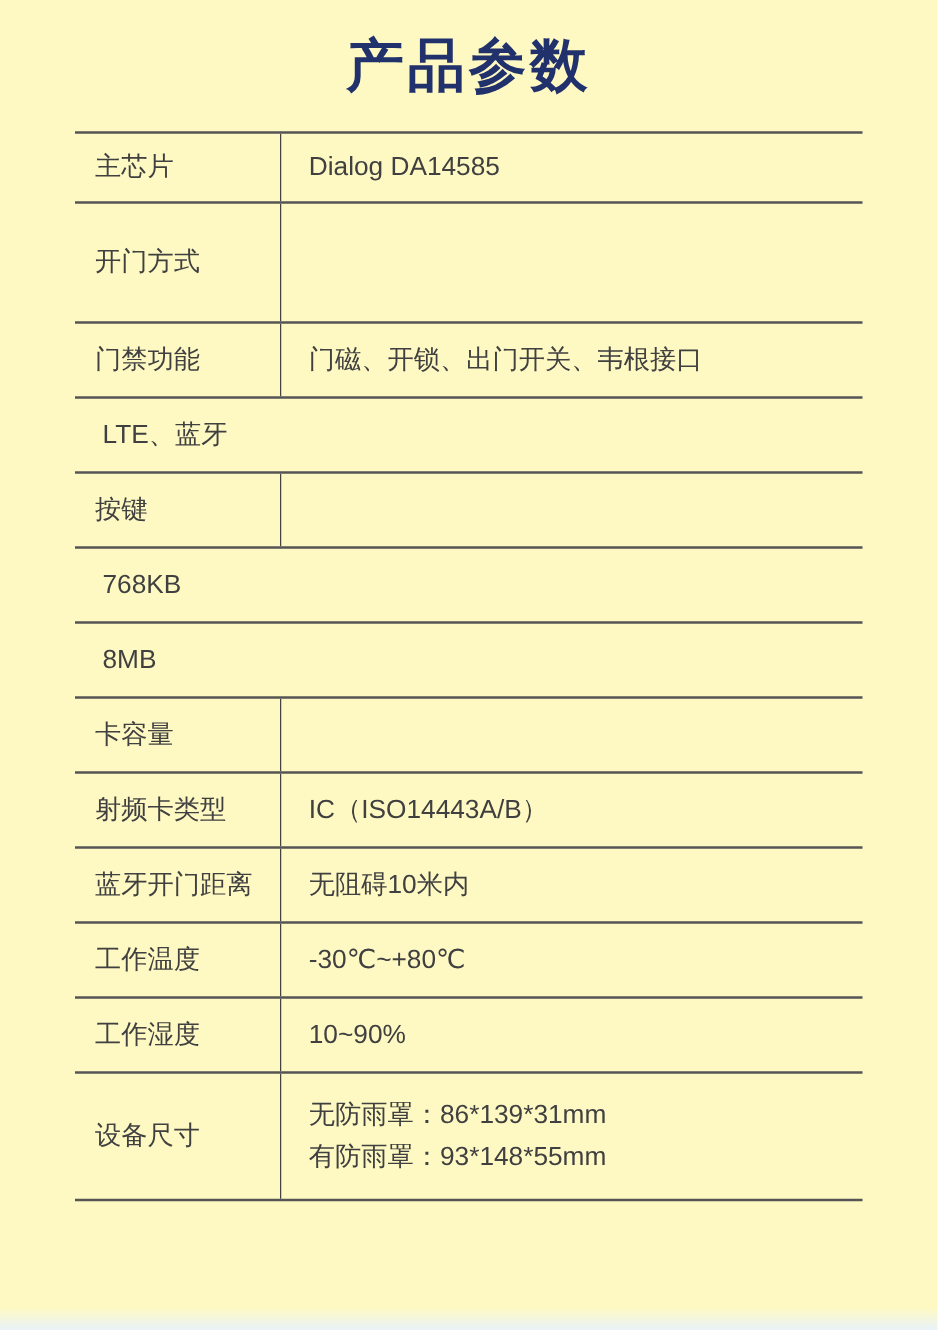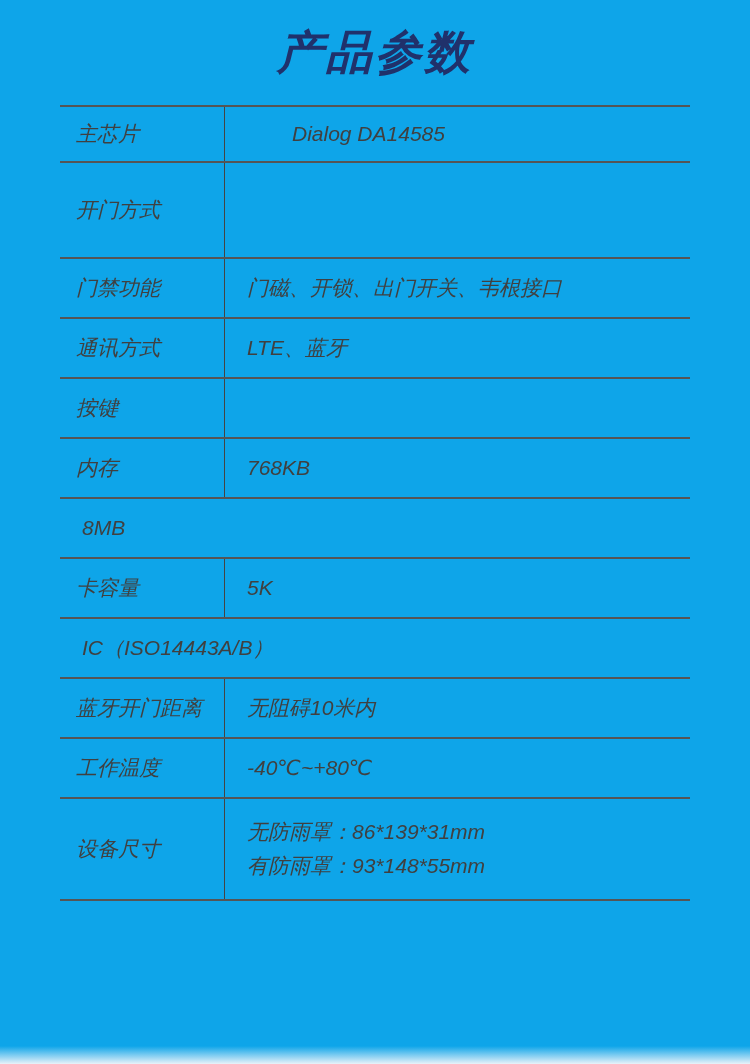--- a/index.html
+++ b/index.html
@@ -5,23 +5,22 @@
   html, body {
     margin: 0;
     padding: 0;
     background: #ffffff;
     font-family: "Liberation Sans", "DejaVu Sans", sans-serif;
   }
   .page {
     position: relative;
     width: 750px;
     height: 1064px;
-    background: #0ea5e9;
+    background: #fef9c3;
     overflow: hidden;
-    font-style: italic;
   }
   .title {
     position: absolute;
     top: 22px;
     left: 0;
     width: 750px;
     text-align: center;
     font-size: 46px;
     font-weight: bold;
     letter-spacing: 3px;
@@ -34,21 +33,21 @@
     width: 630px;
     border-top: 2px solid var(--line-color, #555);
     color: var(--text-color, #404040);
   }
   .row {
     display: flex;
     align-items: stretch;
     min-height: 58px;
     border-bottom: 2px solid var(--line-color, #555);
   }
-  .row:first-child { min-height: 53px; gap: 45px; }
+  .row:first-child { min-height: 53px; }
   .row.tall { min-height: 94px; }
   .row.tall-2 { min-height: 100px; }
   .cell {
     display: flex;
     align-items: center;
     font-size: 21px;
     line-height: 1.6;
   }
   .label-cell {
     width: 165px;
@@ -88,57 +87,59 @@
   <div class="row tall">
     <div class="cell label-cell">开门方式</div>
   </div>
 
   <div class="row">
     <div class="cell label-cell">门禁功能</div>
     <div class="cell value-cell">门磁、开锁、出门开关、韦根接口</div>
   </div>
 
   <div class="row">
-    <div class="cell label-cell">通讯方式</div>
     <div class="cell value-cell">LTE、蓝牙</div>
   </div>
 
   <div class="row">
     <div class="cell label-cell">按键</div>
   </div>
 
 
   <div class="row">
-    <div class="cell label-cell">内存</div>
     <div class="cell value-cell">768KB</div>
   </div>
 
   <div class="row">
     <div class="cell value-cell">8MB</div>
   </div>
 
   <div class="row">
     <div class="cell label-cell">卡容量</div>
-    <div class="cell value-cell">5K</div>
   </div>
 
   <div class="row">
+    <div class="cell label-cell">射频卡类型</div>
     <div class="cell value-cell">IC（ISO14443A/B）</div>
   </div>
 
   <div class="row">
     <div class="cell label-cell">蓝牙开门距离</div>
     <div class="cell value-cell">无阻碍10米内</div>
   </div>
 
   <div class="row">
     <div class="cell label-cell">工作温度</div>
-    <div class="cell value-cell">-40℃~+80℃</div>
+    <div class="cell value-cell">-30℃~+80℃</div>
   </div>
 
+  <div class="row">
+    <div class="cell label-cell">工作湿度</div>
+    <div class="cell value-cell">10~90%</div>
+  </div>
 
   <div class="row tall-2">
     <div class="cell label-cell">设备尺寸</div>
     <div class="cell value-cell">无防雨罩：86*139*31mm
 有防雨罩：93*148*55mm</div>
   </div>
 </div>
 
   <div class="bottom-fade"></div>
 </div>

